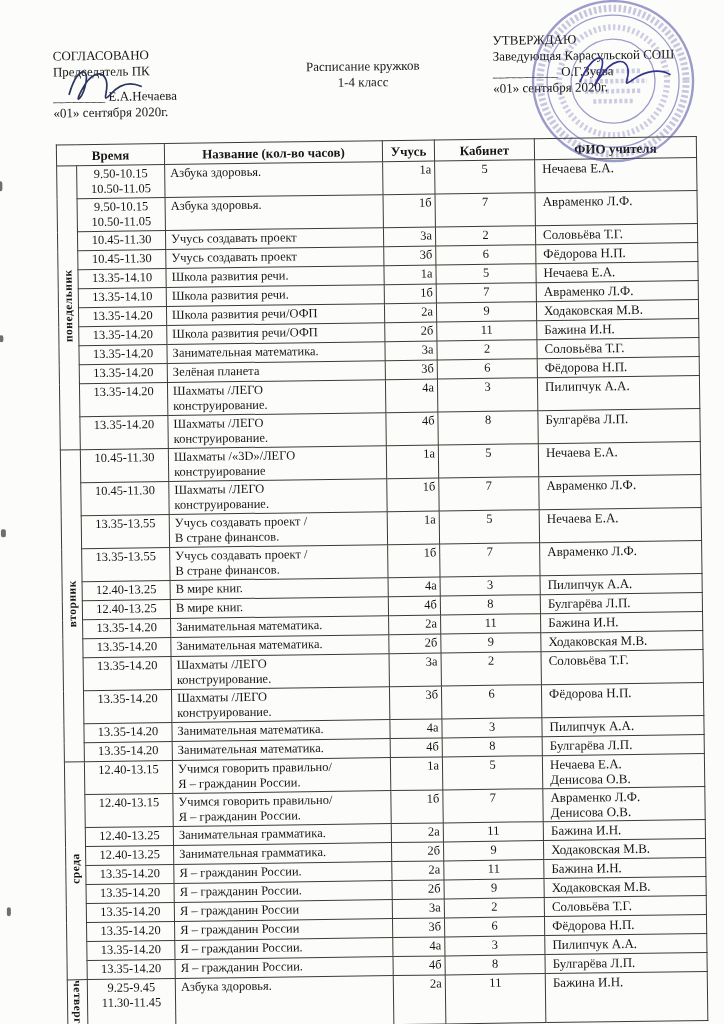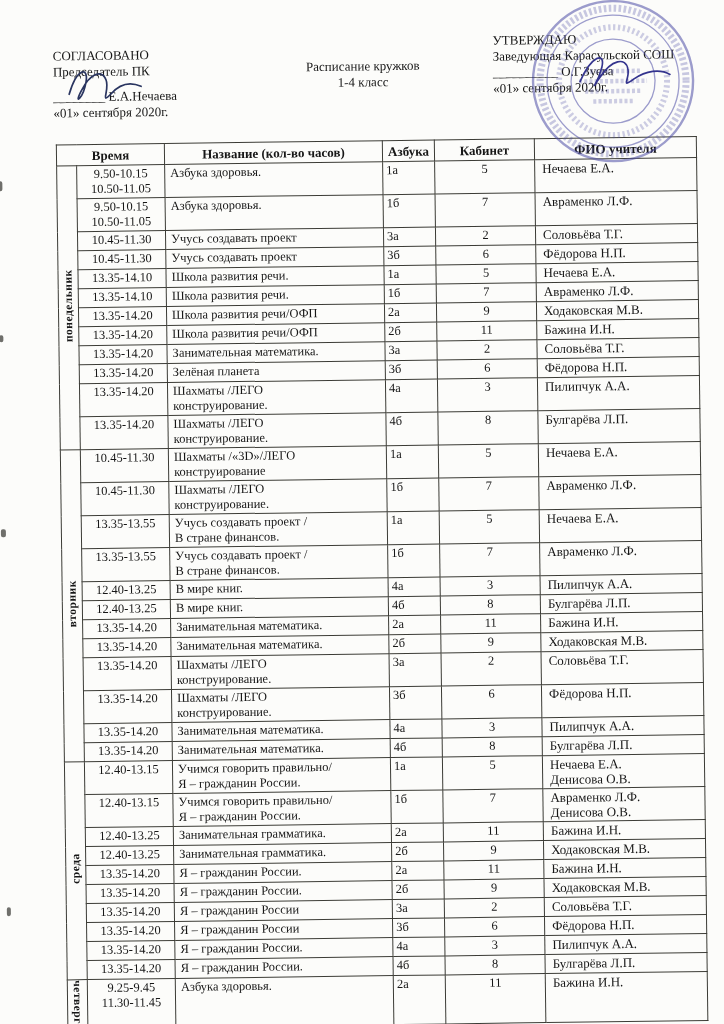--- a/index.html
+++ b/index.html
@@ -35,21 +35,21 @@
   th, td {
     border:1px solid #3c3c36;
     font-size:12.5px; line-height:15px;
     vertical-align:top; overflow:hidden;
     padding:1px 3px;
   }
   th { font-size:13px; font-weight:bold; text-align:center; vertical-align:middle; height:21px; padding:2px; }
   td { height:19px; }
   .cell-time    { text-align:center; white-space:pre-line; }
   .cell-title   { text-align:left; padding-left:5px; white-space:pre-line; }
-  .cell-class   { text-align:left; }
+  .cell-class   { text-align:right; }
   .cell-room    { text-align:center; }
   .cell-teacher { padding-left:7px; font-size:13px; white-space:pre-line; }
   .day-cell { text-align:center; vertical-align:middle; padding:0; }
   .vert {
     display:inline-block;
     writing-mode:vertical-rl; transform:rotate(180deg);
     font-weight:bold; font-size:11.5px; letter-spacing:.5px;
   }
   .day-3 .vert { transform:none; } 
 </style>
@@ -103,21 +103,21 @@
             <col style="width:88px">
             <col style="width:218px">
           <col style="width:52px">
             <col style="width:100px">
             <col style="width:162px">
         </colgroup>
         <thead>
           <tr>
             <th colspan="2">Время</th>
             <th>Название (кол-во часов)</th>
-            <th>Азбука</th>
+            <th>Учусь</th>
             <th>Кабинет</th>
             <th>ФИО учителя</th>
           </tr>
         </thead>
         <tbody>
             <tr>
               <td class="day-cell day-0" rowspan="12"><span class="vert">понедельник</span></td>
               <td class="cell-time">9.50-10.15
 10.50-11.05</td>
               <td class="cell-title">Азбука здоровья.</td>

